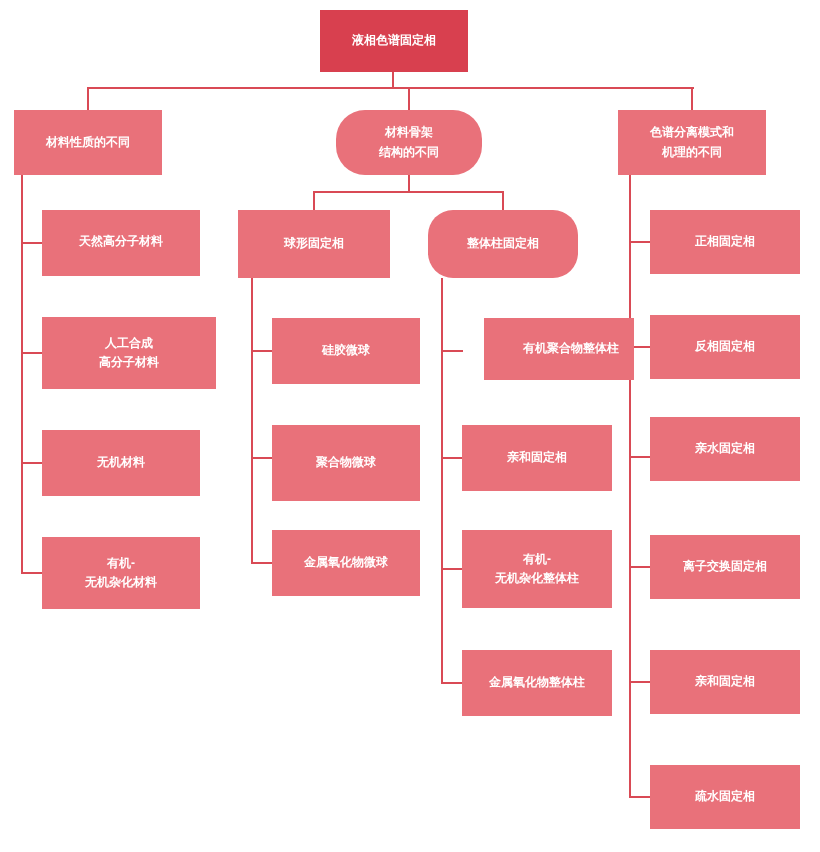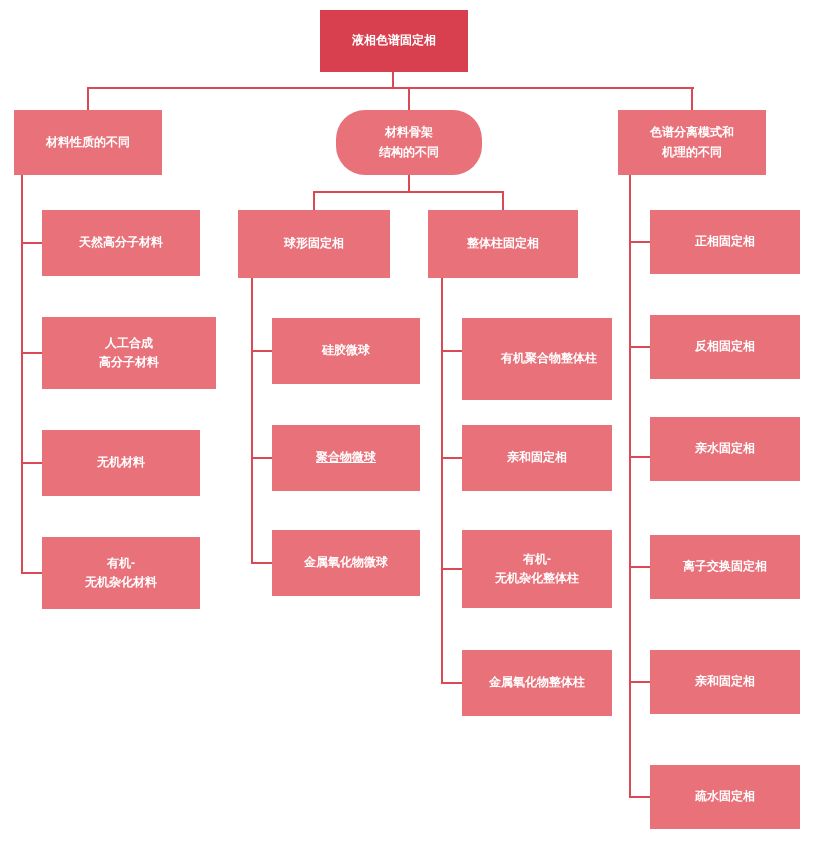--- a/index.html
+++ b/index.html
@@ -81,53 +81,53 @@
   </div>
   <div class="node" style="left:336px;top:110px;width:146px;height:65px;border-radius:29px;">
     <span class="label">材料骨架
 结构的不同</span>
   </div>
   <div class="node" style="left:618px;top:110px;width:148px;height:65px;">
     <span class="label">色谱分离模式和
 机理的不同</span>
   </div>
 
-  <div class="node" style="left:42px;top:210px;width:158px;height:66px;">
+  <div class="node" style="left:42px;top:210px;width:158px;height:66px;font-family:Liberation Mono, monospace;">
     <span class="label">天然高分子材料</span>
   </div>
   <div class="node" style="left:42px;top:317px;width:174px;height:72px;">
     <span class="label">人工合成
 高分子材料</span>
   </div>
   <div class="node" style="left:42px;top:430px;width:158px;height:66px;">
     <span class="label">无机材料</span>
   </div>
   <div class="node" style="left:42px;top:537px;width:158px;height:72px;">
     <span class="label">有机-
 无机杂化材料</span>
   </div>
 
   <div class="node" style="left:238px;top:210px;width:152px;height:68px;">
     <span class="label">球形固定相</span>
   </div>
-  <div class="node" style="left:428px;top:210px;width:150px;height:68px;">
+  <div class="node" style="left:428px;top:210px;width:150px;height:68px;border-radius:25px;">
     <span class="label">整体柱固定相</span>
   </div>
 
   <div class="node" style="left:272px;top:318px;width:148px;height:66px;">
     <span class="label">硅胶微球</span>
   </div>
-  <div class="node" style="left:272px;top:425px;width:148px;height:66px;text-decoration:underline;">
+  <div class="node" style="left:272px;top:425px;width:148px;height:76px;">
     <span class="label">聚合物微球</span>
   </div>
   <div class="node" style="left:272px;top:530px;width:148px;height:66px;">
     <span class="label">金属氧化物微球</span>
   </div>
 
-  <div class="node" style="left:462px;top:318px;width:150px;height:82px;padding-left:24px;">
+  <div class="node" style="left:484px;top:318px;width:150px;height:62px;padding-left:24px;">
     <span class="label">有机聚合物整体柱</span>
   </div>
   <div class="node" style="left:462px;top:425px;width:150px;height:66px;">
     <span class="label">亲和固定相</span>
   </div>
   <div class="node" style="left:462px;top:530px;width:150px;height:78px;">
     <span class="label">有机-
 无机杂化整体柱</span>
   </div>
   <div class="node" style="left:462px;top:650px;width:150px;height:66px;">

